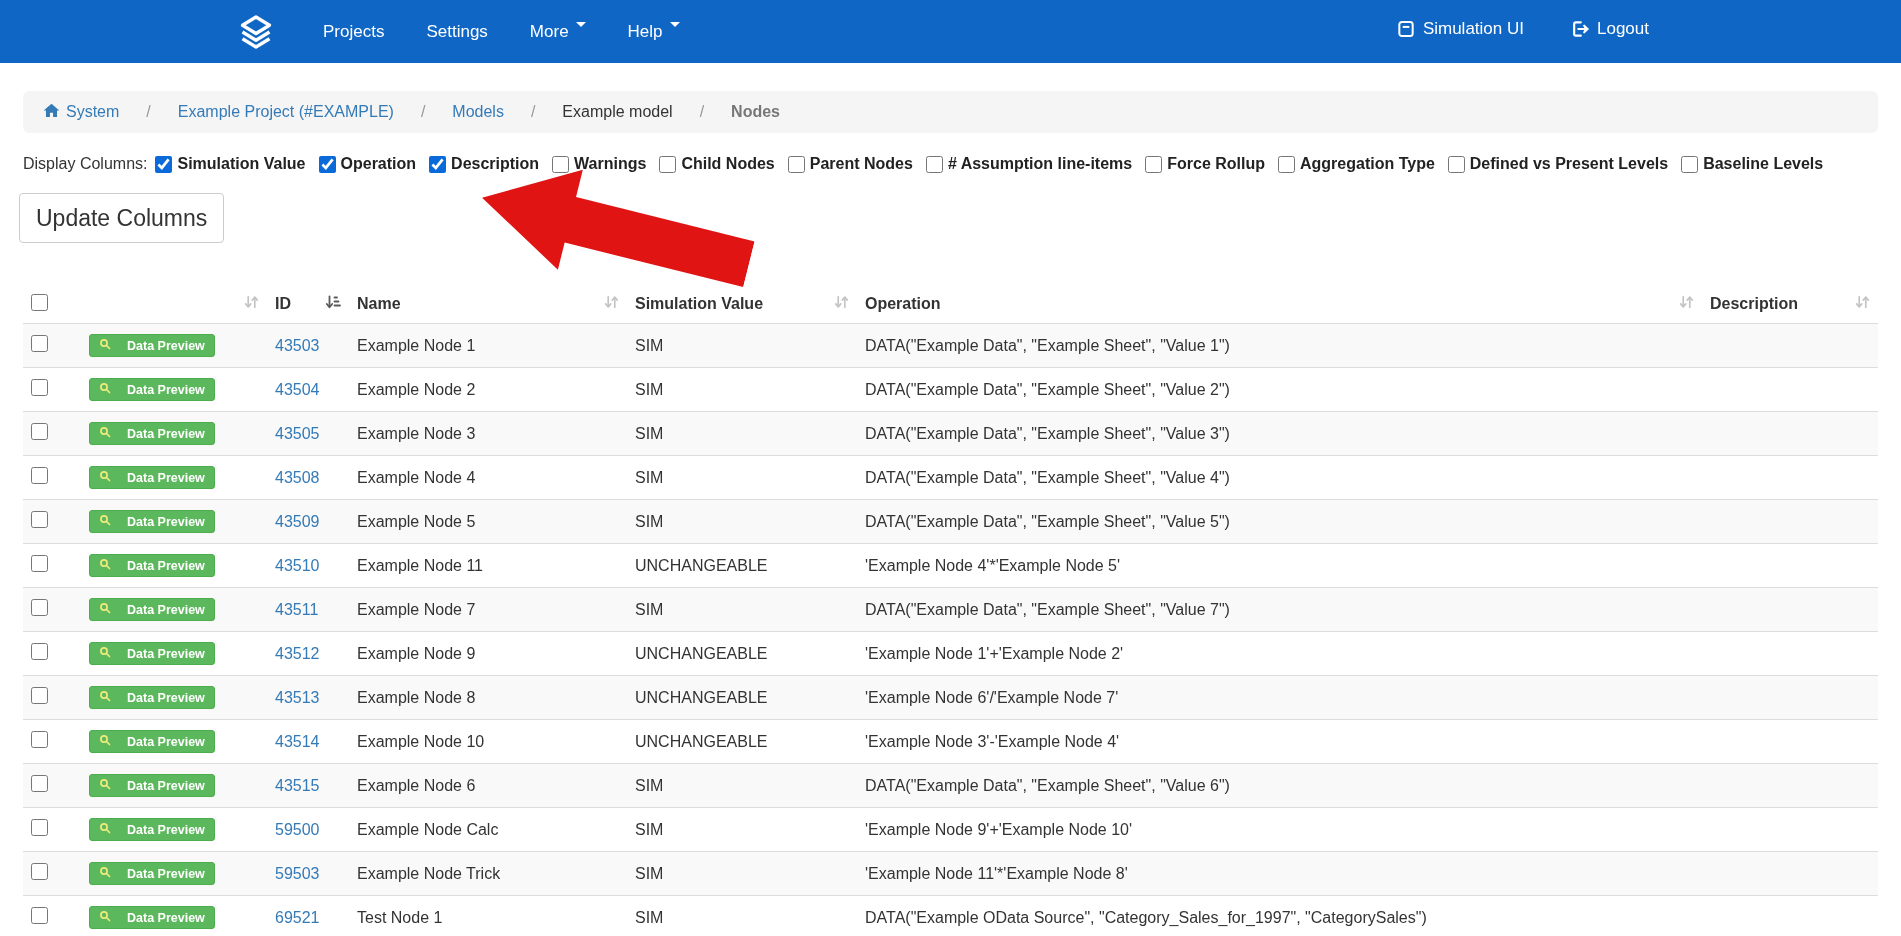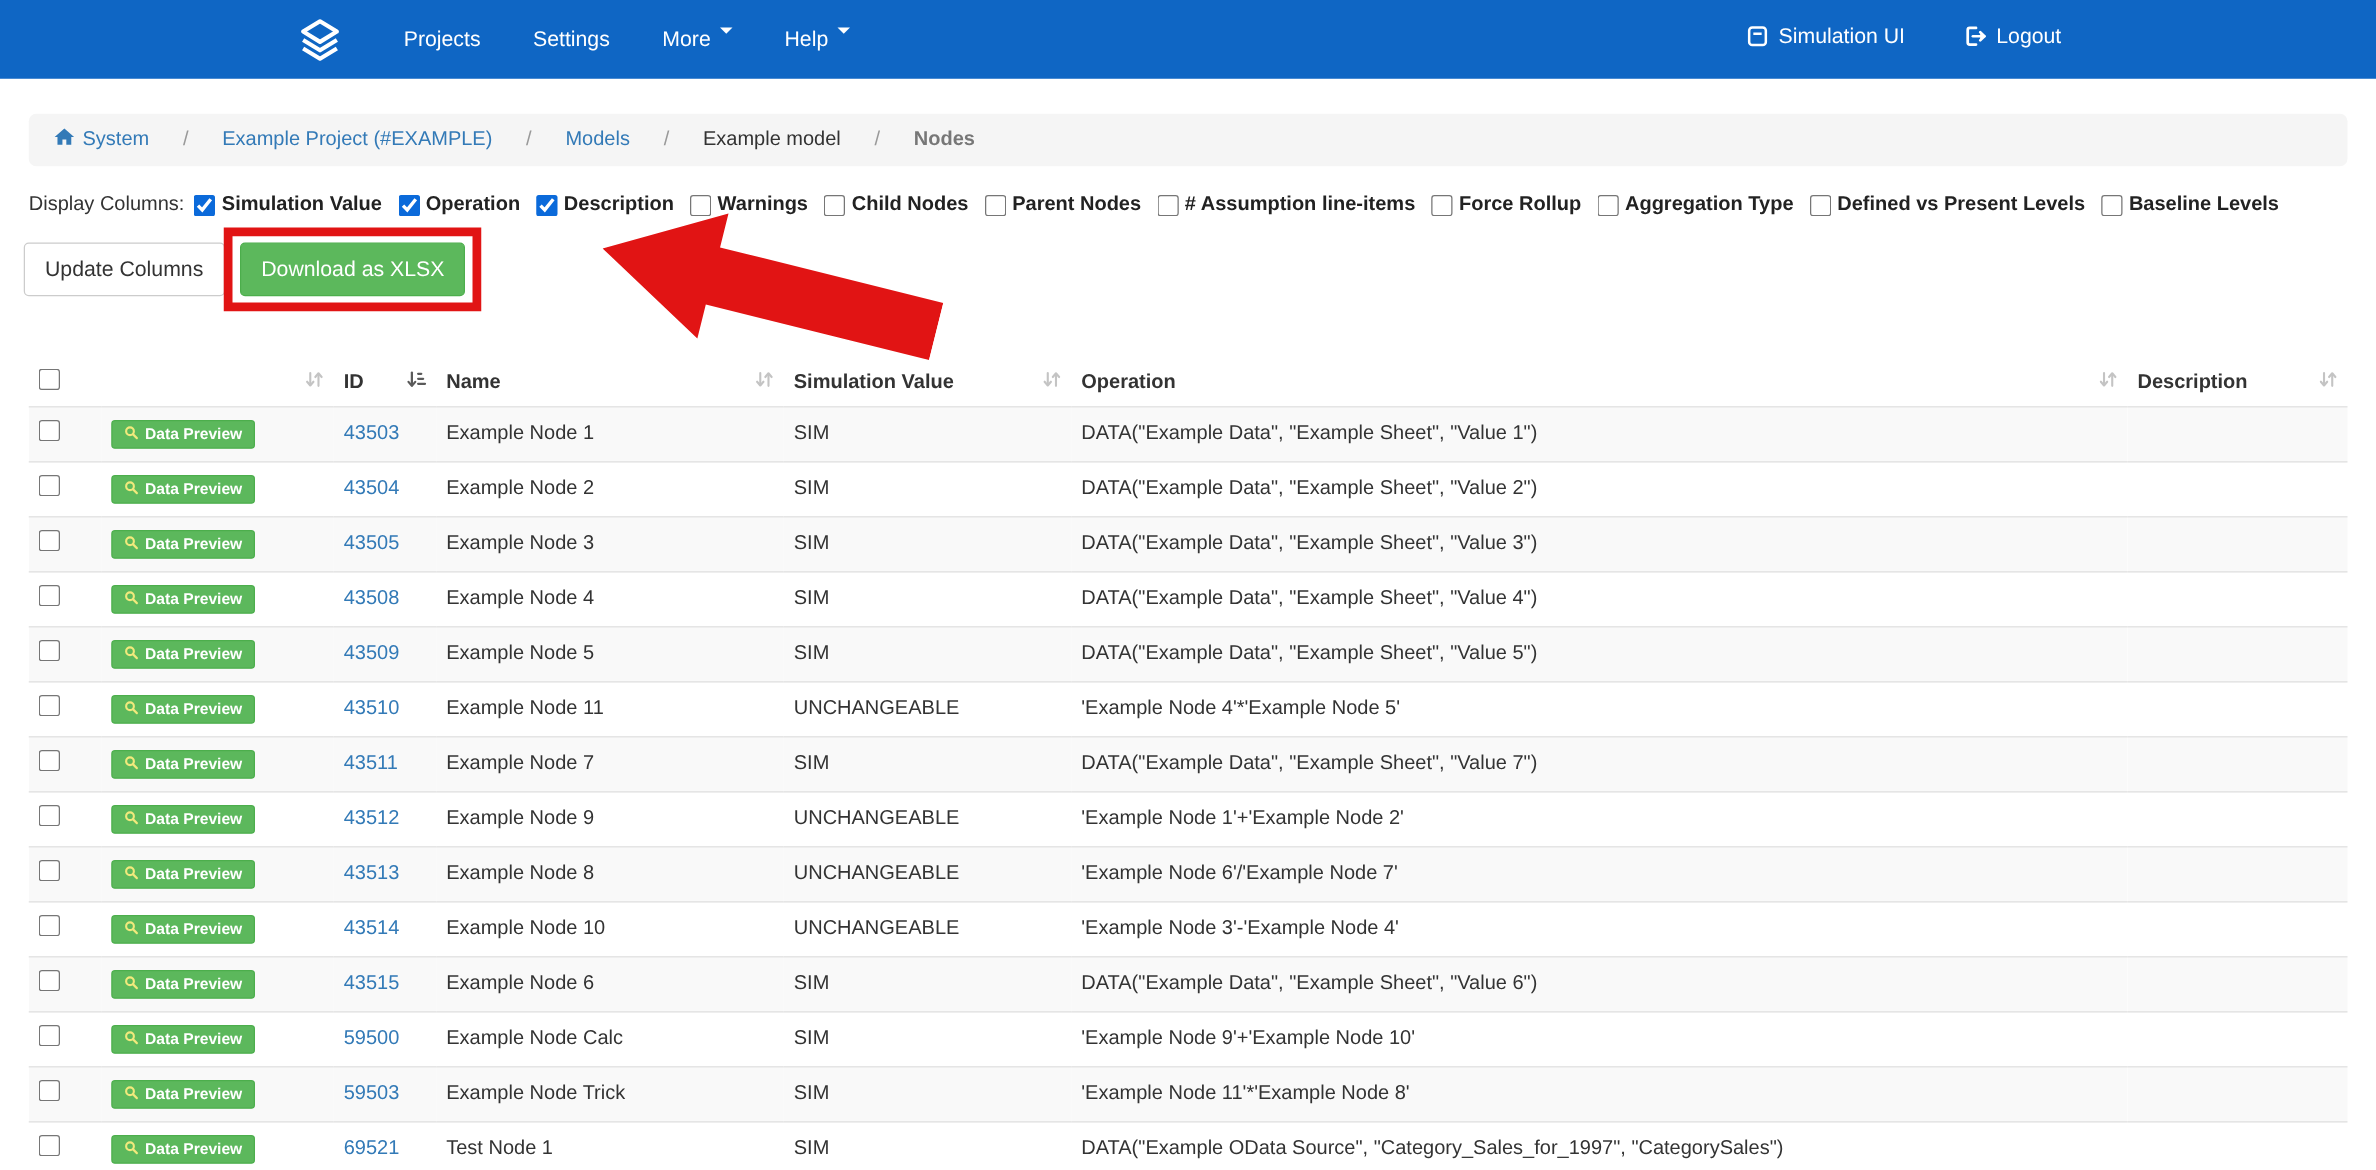--- a/index.html
+++ b/index.html
@@ -73,21 +73,21 @@
   .dc-option .dc-text { font-weight: bold; color: #222; }
 
   
   .controls {
     position: relative;
     margin: 4px 23px 0 23px;
     height: 105px;
   }
   .btn {
     font-family: "Liberation Sans", sans-serif;
-    font-size: 17px;
+    font-size: 23px;
     border-radius: 4px;
     padding: 10px 16px;
     cursor: pointer;
     line-height: 1.25;
   }
   .btn-default {
     position: absolute; left: -4px; top: 12px;
     background: #ffffff; color: #333;
     border: 1px solid #ccc;
   }
@@ -151,21 +151,21 @@
   table.nodes tbody tr:nth-child(even) { background: #ffffff; }
   .sort-icon { position: absolute; right: 8px; top: 50%; transform: translateY(-50%); }
   .row-check, .head-check { width: 17px; height: 17px; margin: 0; cursor: pointer; }
   a.id-link { color: #337ab7; text-decoration: none; cursor: pointer; }
   .btn-preview {
     background: #5cb85c; color: #fff;
     border: 1px solid #4cae4c;
     border-radius: 3px;
     font-size: 12.5px; font-weight: bold;
     padding: 3px 9px;
-    display: inline-flex; align-items: center; gap: 5px;
+    display: inline-flex; align-items: center; gap: 16px;
     cursor: pointer;
     font-family: "Liberation Sans", sans-serif;
   }
   .op-cell { color: #333; }
 </style>
 </head>
 <body>
 
 <nav class="navbar">
   <span class="brand">
@@ -264,23 +264,20 @@
         <span class="dc-text">Defined vs Present Levels</span>
       </label><label class="dc-option">
         <input type="checkbox" style="">
         <span class="dc-text">Baseline Levels</span>
       </label></span>
 </div>
 
 <div class="controls">
   <button class="btn btn-default">Update Columns</button>
 
-  <span class="red-box">
-    <button class="btn btn-success">Download as XLSX</button>
-  </span>
 
   <svg class="annotation-arrow" viewBox="0 0 260 100" preserveAspectRatio="none">
     <polygon points="0,50 86,4 86,29 260,29 260,71 86,71 86,96" fill="#e11414"></polygon>
   </svg>
 
 </div>
 
 <table class="nodes">
   <colgroup>
     <col style="width:58px">

